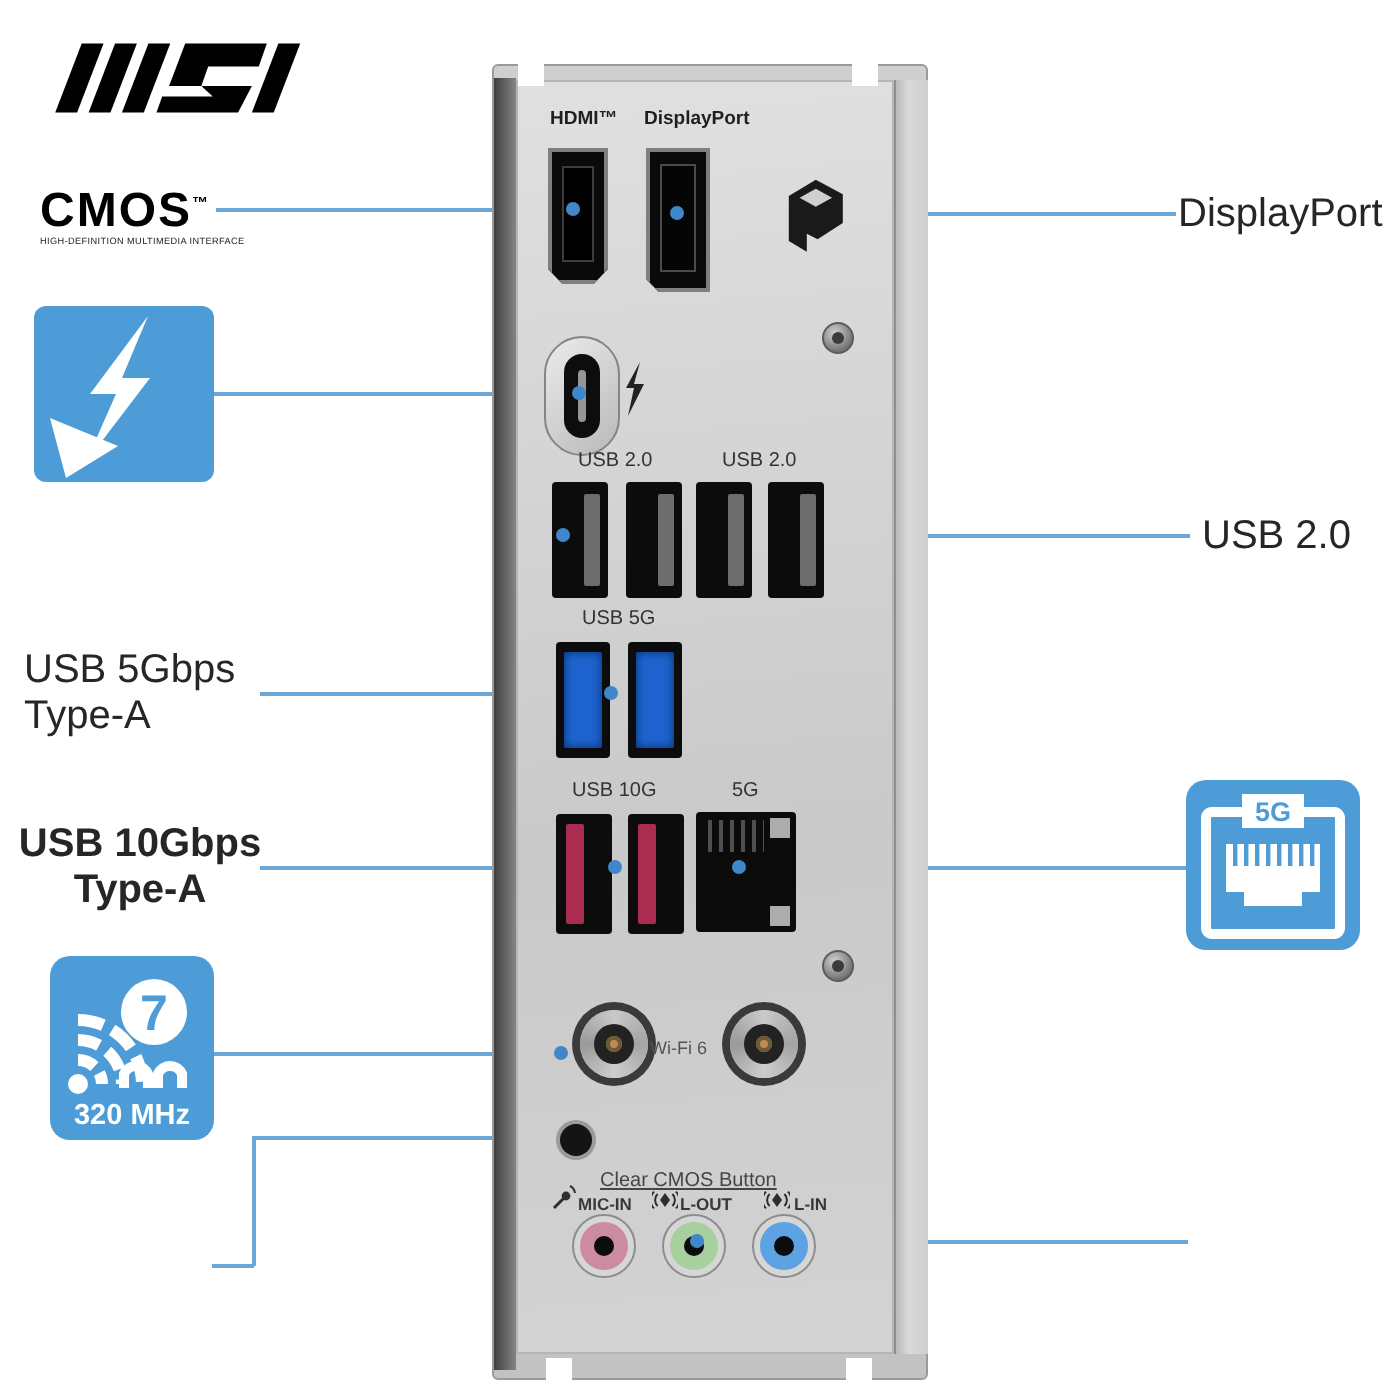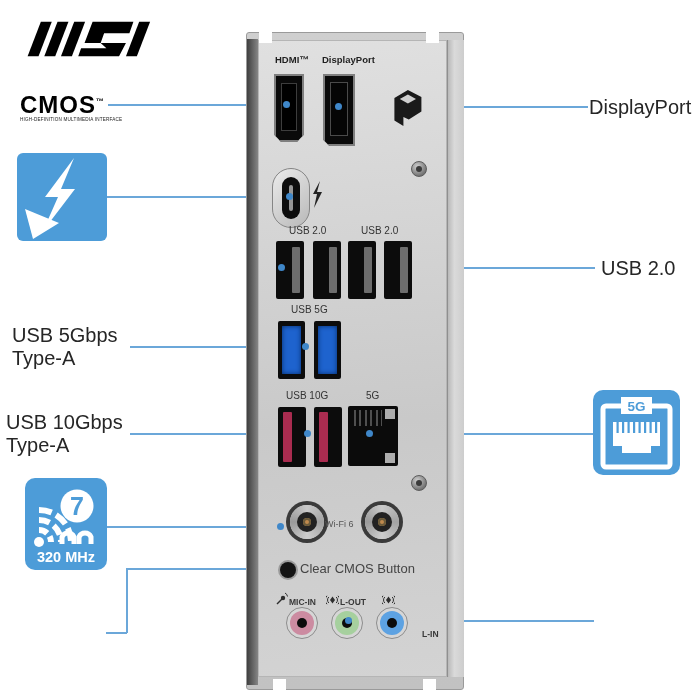--- a/index.html
+++ b/index.html
@@ -40,21 +40,21 @@
                display:flex;flex-direction:column;justify-content:center;align-items:center;}
   .badge svg{display:block;width:100%;height:100%;}
   .audio-text{font-size:19px;font-style:italic;font-weight:800;letter-spacing:1px;line-height:21px;
               color:#fff;-webkit-text-fill-color:transparent;-webkit-text-stroke:1.7px #fff;}
 
   
   .co-label{position:absolute;font-size:20px;color:#262626;}
   #dp-label{left:589px;top:96px;}
   #usb2-label{left:601px;top:257px;}
   #usb5-label{left:12px;top:324px;width:120px;text-align:left;line-height:23px;}
-  #usb10-label{left:6px;top:411px;width:128px;text-align:left;line-height:23px;}
+  #usb10-label{left:6px;top:411px;width:128px;text-align:center;line-height:23px;font-weight:bold;}
 
   
   #panel{position:absolute;left:246px;top:32px;width:218px;height:658px;
          background:linear-gradient(180deg,#cfcfcf,#c2c2c2);
          border:1px solid #9a9a9a;border-radius:3px;box-sizing:border-box;z-index:1;}
   #panel-strip{position:absolute;left:0;top:6px;width:11px;height:646px;
                background:linear-gradient(90deg,#3f3f3f,#858585);}
   #panel-face{position:absolute;left:11px;top:7px;width:189px;height:637px;
               background:linear-gradient(175deg,#e0e0e0,#c9c9c9 60%,#d3d3d3);
               border:1px solid #b5b5b5;box-sizing:border-box;}
@@ -70,23 +70,23 @@
   
   .plabel{position:absolute;font-size:10px;color:#333;white-space:nowrap;}
   #pl-hdmi{left:28px;top:21px;font-size:9.5px;font-weight:700;color:#1f1f1f;}
   #pl-dp{left:75px;top:21px;font-size:9.5px;font-weight:700;color:#1f1f1f;}
   #pl-usb2a{left:42px;top:192px;}
   #pl-usb2b{left:114px;top:192px;}
   #pl-usb5{left:44px;top:271px;}
   #pl-usb10{left:39px;top:357px;}
   #pl-lan{left:119px;top:357px;}
   #pl-wifi{left:78px;top:486px;font-size:9px;color:#555;}
-  #pl-cmos{left:53px;top:528px;font-size:13px;color:#454545;}
+  #pl-cmos{left:53px;top:552px;font-size:10px;color:#454545;text-decoration:underline;}
   .alabel{position:absolute;font-size:8.5px;font-weight:700;color:#383838;white-space:nowrap;}
-  #al-mic{left:42px;top:564px;} #al-out{left:93px;top:564px;} #al-in{left:150px;top:596px;margin-left:25px;}
+  #al-mic{left:42px;top:564px;} #al-out{left:93px;top:564px;} #al-in{left:150px;top:564px;}
   .aicon{position:absolute;}
   #ai-mic{left:29px;top:559px;} #ai-out{left:79px;top:562px;} #ai-in{left:135px;top:562px;}
 
   
   #port-hdmi{position:absolute;left:27px;top:41px;width:30px;height:68px;background:#0a0a0a;
              border:2px solid #7f7f7f;box-sizing:border-box;
              clip-path:polygon(0 0,100% 0,100% 89%,76% 100%,24% 100%,0 89%);}
   #port-hdmi::after{content:"";position:absolute;left:5px;top:7px;right:5px;bottom:9px;
              background:#000;border:1px solid #3d3d3d;}
   #port-dp{position:absolute;left:76px;top:41px;width:32px;height:72px;background:#0a0a0a;

